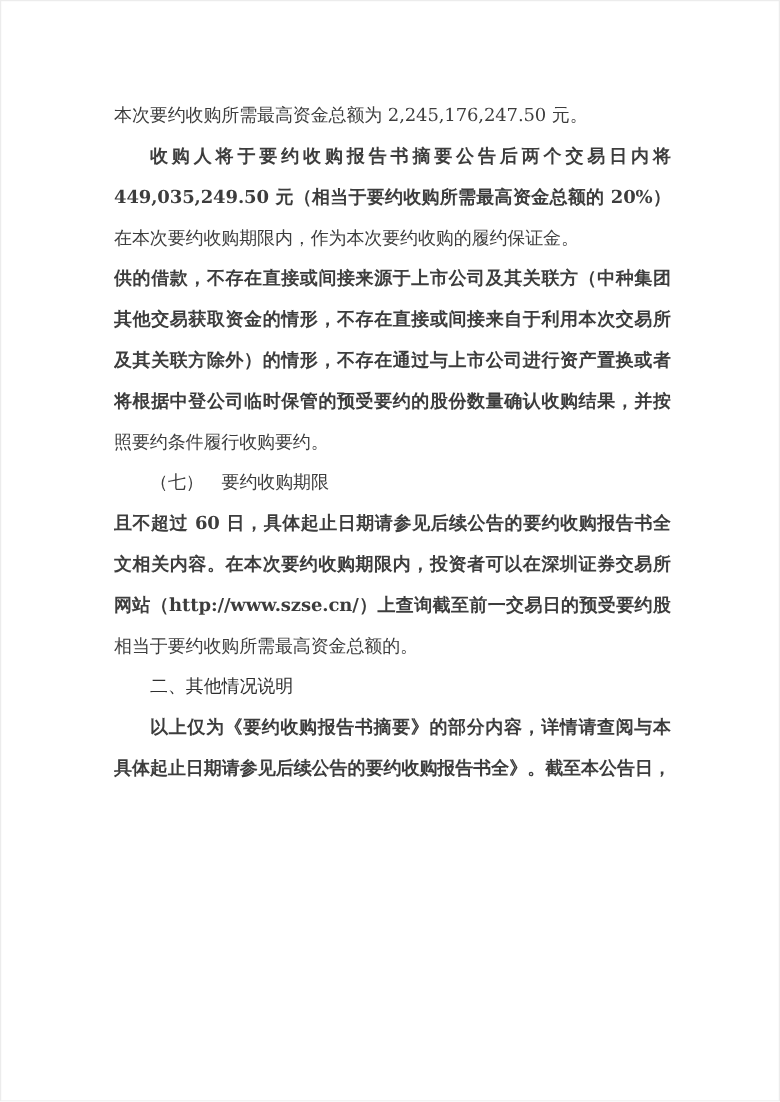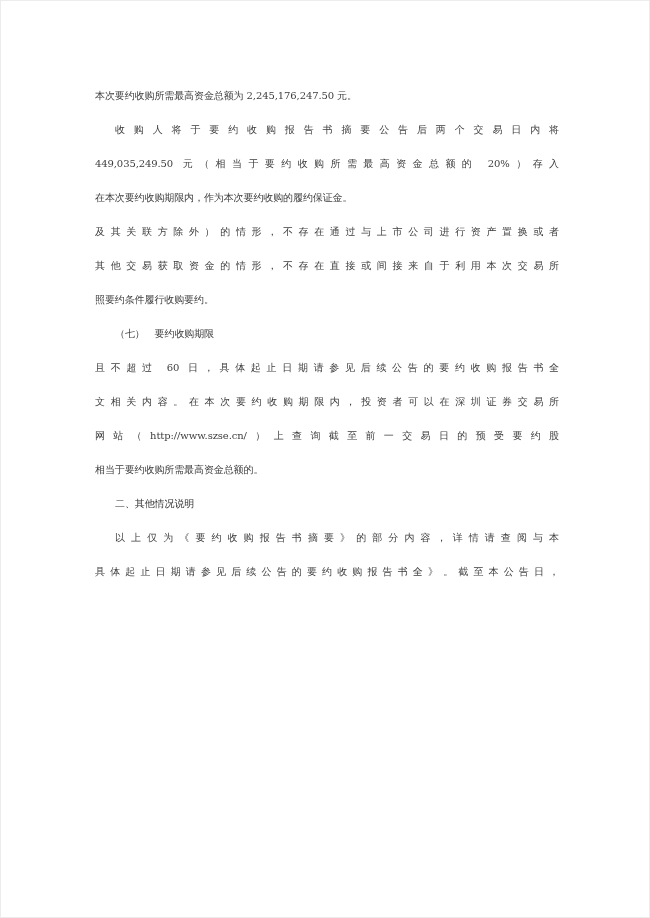--- a/index.html
+++ b/index.html
@@ -16,56 +16,59 @@
     border: 1px solid #ececec;
     overflow: hidden;
     font-family: "DejaVu Serif", "Liberation Serif", serif;
   }
   .text-block {
     position: absolute;
     left: 94px;
     top: 78px;
     width: 464px;
     color: #3d3d3d;
-    font-size: 10px;
+    font-size: 15px;
     letter-spacing: -0.1px;
     line-height: 34px;
   }
   .line {
     height: 34px;
     overflow: hidden;
     white-space: pre-wrap;
     text-align: left;
   }
   
   .line.j {
     text-align: justify;
     text-align-last: justify;
     text-justify: inter-character;
+    font-weight: bold;
   }
   
   .line.i {
     text-indent: 2em;
   }
   .line.b {
     font-weight: normal;
     color: #2f2f2f;
   }
 </style>
 </head>
 <body>
 
 <div class="page">
   <div class="text-block">
     <div class="line">本次要约收购所需最高资金总额为 2,245,176,247.50 元。</div>
     <div class="line i j">收购人将于要约收购报告书摘要公告后两个交易日内将</div>
     <div class="line j">449,035,249.50 元（相当于要约收购所需最高资金总额的 20%）存入</div>
     <div class="line">在本次要约收购期限内，作为本次要约收购的履约保证金。</div>
+    <div class="line j">供的借款，不存在直接或间接来源于上市公司及其关联方（中种集团</div>
+    <div class="line j">其他交易获取资金的情形，不存在直接或间接来自于利用本次交易所</div>
     <div class="line j">及其关联方除外）的情形，不存在通过与上市公司进行资产置换或者</div>
-    <div class="line j">其他交易获取资金的情形，不存在直接或间接来自于利用本次交易所</div>
+    <div class="line j">将根据中登公司临时保管的预受要约的股份数量确认收购结果，并按</div>
     <div class="line">照要约条件履行收购要约。</div>
     <div class="line i">（七）　要约收购期限</div>
     <div class="line j">且不超过 60 日，具体起止日期请参见后续公告的要约收购报告书全</div>
     <div class="line j">文相关内容。在本次要约收购期限内，投资者可以在深圳证券交易所</div>
     <div class="line j">网站（http://www.szse.cn/）上查询截至前一交易日的预受要约股</div>
     <div class="line">相当于要约收购所需最高资金总额的。</div>
     <div class="line i b">二、其他情况说明</div>
     <div class="line i j">以上仅为《要约收购报告书摘要》的部分内容，详情请查阅与本</div>
     <div class="line j">具体起止日期请参见后续公告的要约收购报告书全》。截至本公告日，</div>
   </div>

